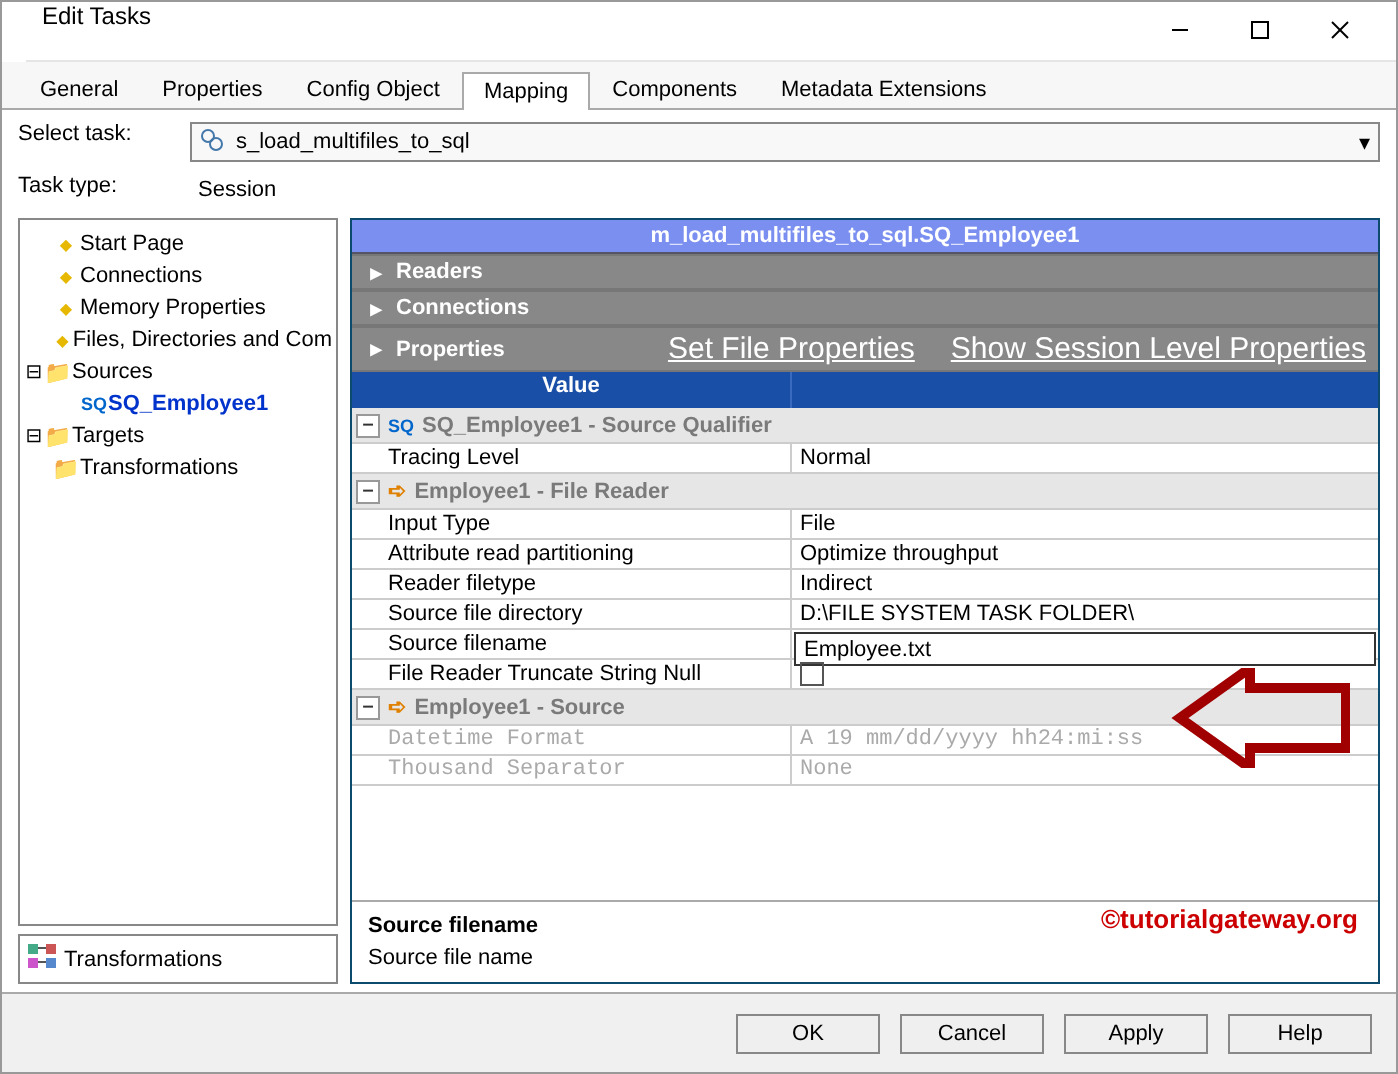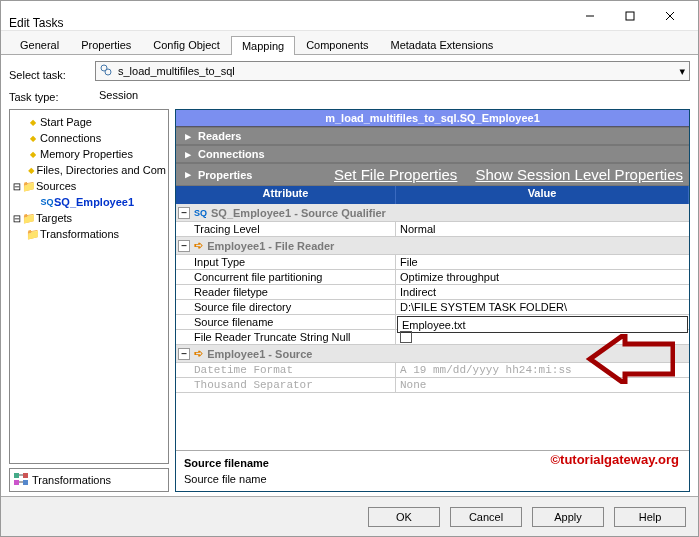--- a/index.html
+++ b/index.html
@@ -1,28 +1,28 @@
 <!DOCTYPE html>
 <html><head>
 <meta charset="utf-8">
 <style>
   * { box-sizing: border-box; margin: 0; padding: 0; }
   body { font-family: "Segoe UI", Tahoma, sans-serif; font-size: 11px; background: #fff; color: #000; user-select: none; }
   .window { width: 699px; height: 537px; border: 1px solid #999; display: flex; flex-direction: column; background: #fff; }
-  .titlebar { height: 30px; display: flex; align-items: flex-end; padding: 0 8px; background: #fff; border-bottom: 1px solid #e5e5e5; }
+  .titlebar { height: 30px; display: flex; align-items: flex-start; padding: 0 8px; background: #fff; border-bottom: 1px solid #e5e5e5; margin-left: 12px; }
   .titlebar .title { font-size: 12px; flex: 1; }
   .titlebar .winbtns { display: flex; gap: 0; }
   .titlebar .winbtn { width: 40px; height: 28px; display: flex; align-items: center; justify-content: center; cursor: pointer; }
   .titlebar .winbtn svg { width: 10px; height: 10px; }
 
   .tabs { display: flex; border-bottom: 1px solid #aaa; padding: 4px 8px 0 8px; gap: 0; background: #f7f7f7; }
   .tab { padding: 3px 10px; border: 1px solid transparent; border-bottom: none; cursor: pointer; font-size: 11px; }
   .tab.active { border-color: #aaa; background: #fff; position: relative; top: 1px; }
 
-  .taskrow { display: flex; align-items: flex-end; padding: 6px 8px; gap: 6px; }
+  .taskrow { display: flex; align-items: flex-start; padding: 6px 8px; gap: 6px; }
   .taskrow label { width: 80px; }
   .taskrow .combo { flex: 1; height: 20px; border: 1px solid #888; display: flex; align-items: center; padding: 0 4px; background: #f8f8f8; }
   .taskrow .combo .icon { width: 14px; margin-right: 4px; }
   .taskrow .combo .drop { margin-left: auto; }
 
   .body { flex: 1; display: flex; padding: 0 8px 4px 8px; gap: 6px; overflow: hidden; }
   .left { width: 160px; display: flex; flex-direction: column; }
   .tree { flex: 1; border: 1px solid #888; overflow: auto; padding: 4px 2px; background: #fff; }
   .tree-row { display: flex; align-items: center; height: 16px; white-space: nowrap; cursor: pointer; }
   .tree-row .exp { width: 10px; text-align: center; font-size: 10px; }
@@ -186,21 +186,20 @@
         </div>
       <div class="sectionbar props">
         <span class="sbtn">▸</span>
           <span>Properties</span>
         <div class="links">
           <span>Set File Properties</span>
           <span>Show Session Level Properties</span>
         </div>
       </div>
       <div class="gridheader">
-        <div class="cellh">Attribute</div>
         <div class="cellh">Value</div>
       </div>
       <div class="gridbody">
         <div class="grp">
             <span class="box">–</span>
             <span class="sq-icon" style="margin-right:4px;">SQ</span>
             <span>SQ_Employee1 - Source Qualifier</span>
           </div>
         <div class="row">
             <div class="attr">Tracing Level</div>
@@ -209,21 +208,21 @@
         <div class="grp">
             <span class="box">–</span>
             <span class="fr-icon" style="margin-right:4px;">➪</span>
             <span>Employee1 - File Reader</span>
           </div>
         <div class="row">
             <div class="attr">Input Type</div>
             <div class="val">File</div>
           </div>
         <div class="row">
-            <div class="attr">Concurrent file partitioning</div>
+            <div class="attr">Attribute read partitioning</div>
             <div class="val">Optimize throughput</div>
           </div>
         <div class="row">
             <div class="attr">Reader filetype</div>
             <div class="val">Indirect</div>
           </div>
         <div class="row">
             <div class="attr">Source file directory</div>
             <div class="val">D:\FILE SYSTEM TASK FOLDER\</div>
           </div>

